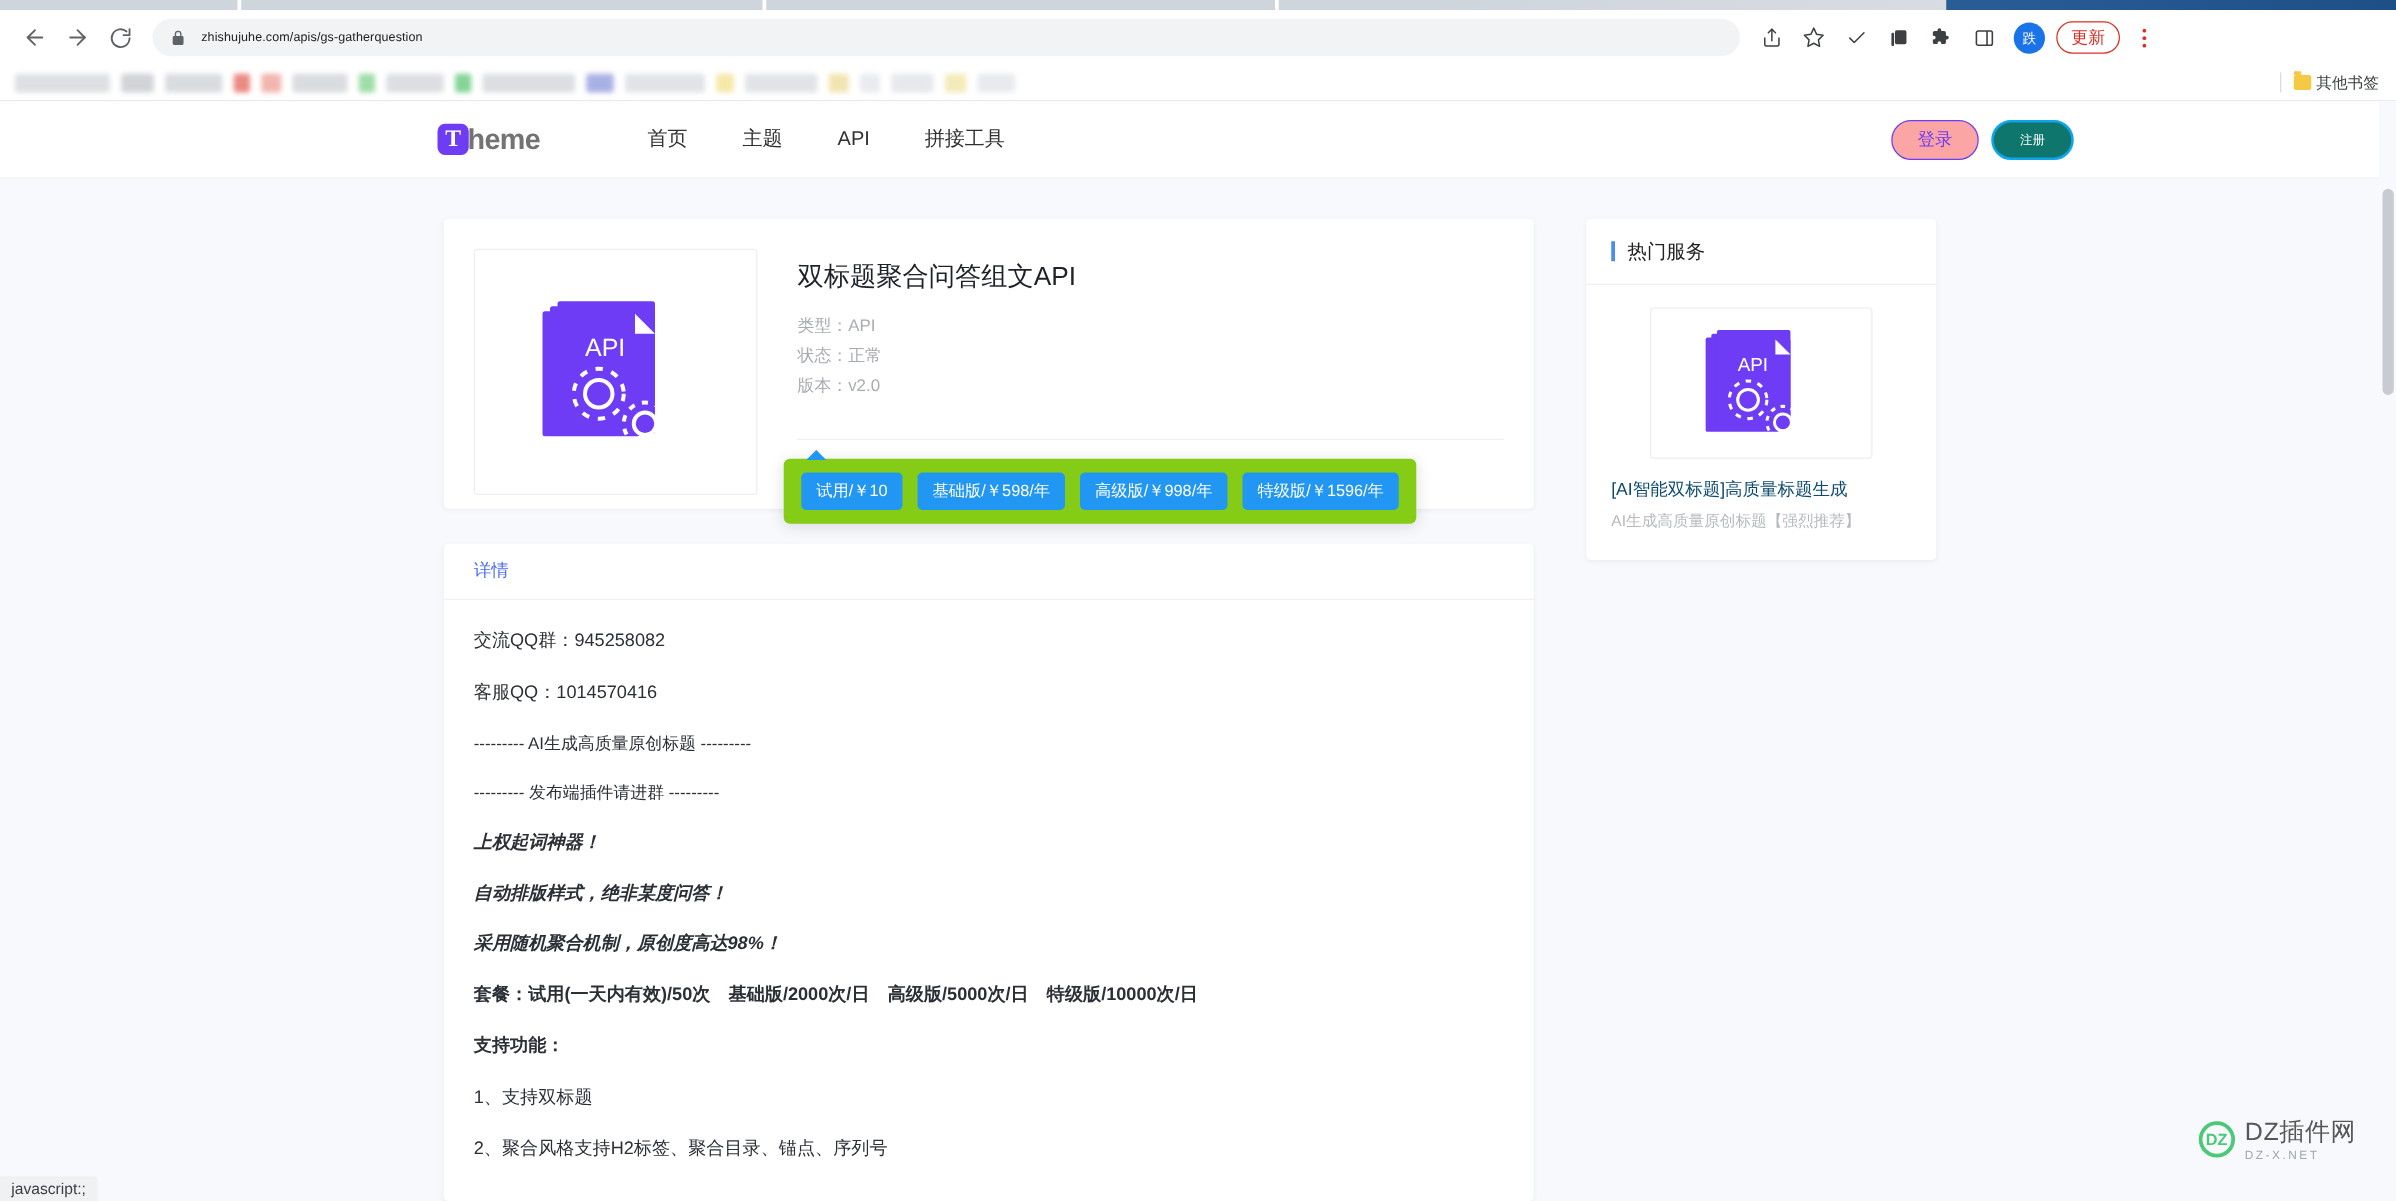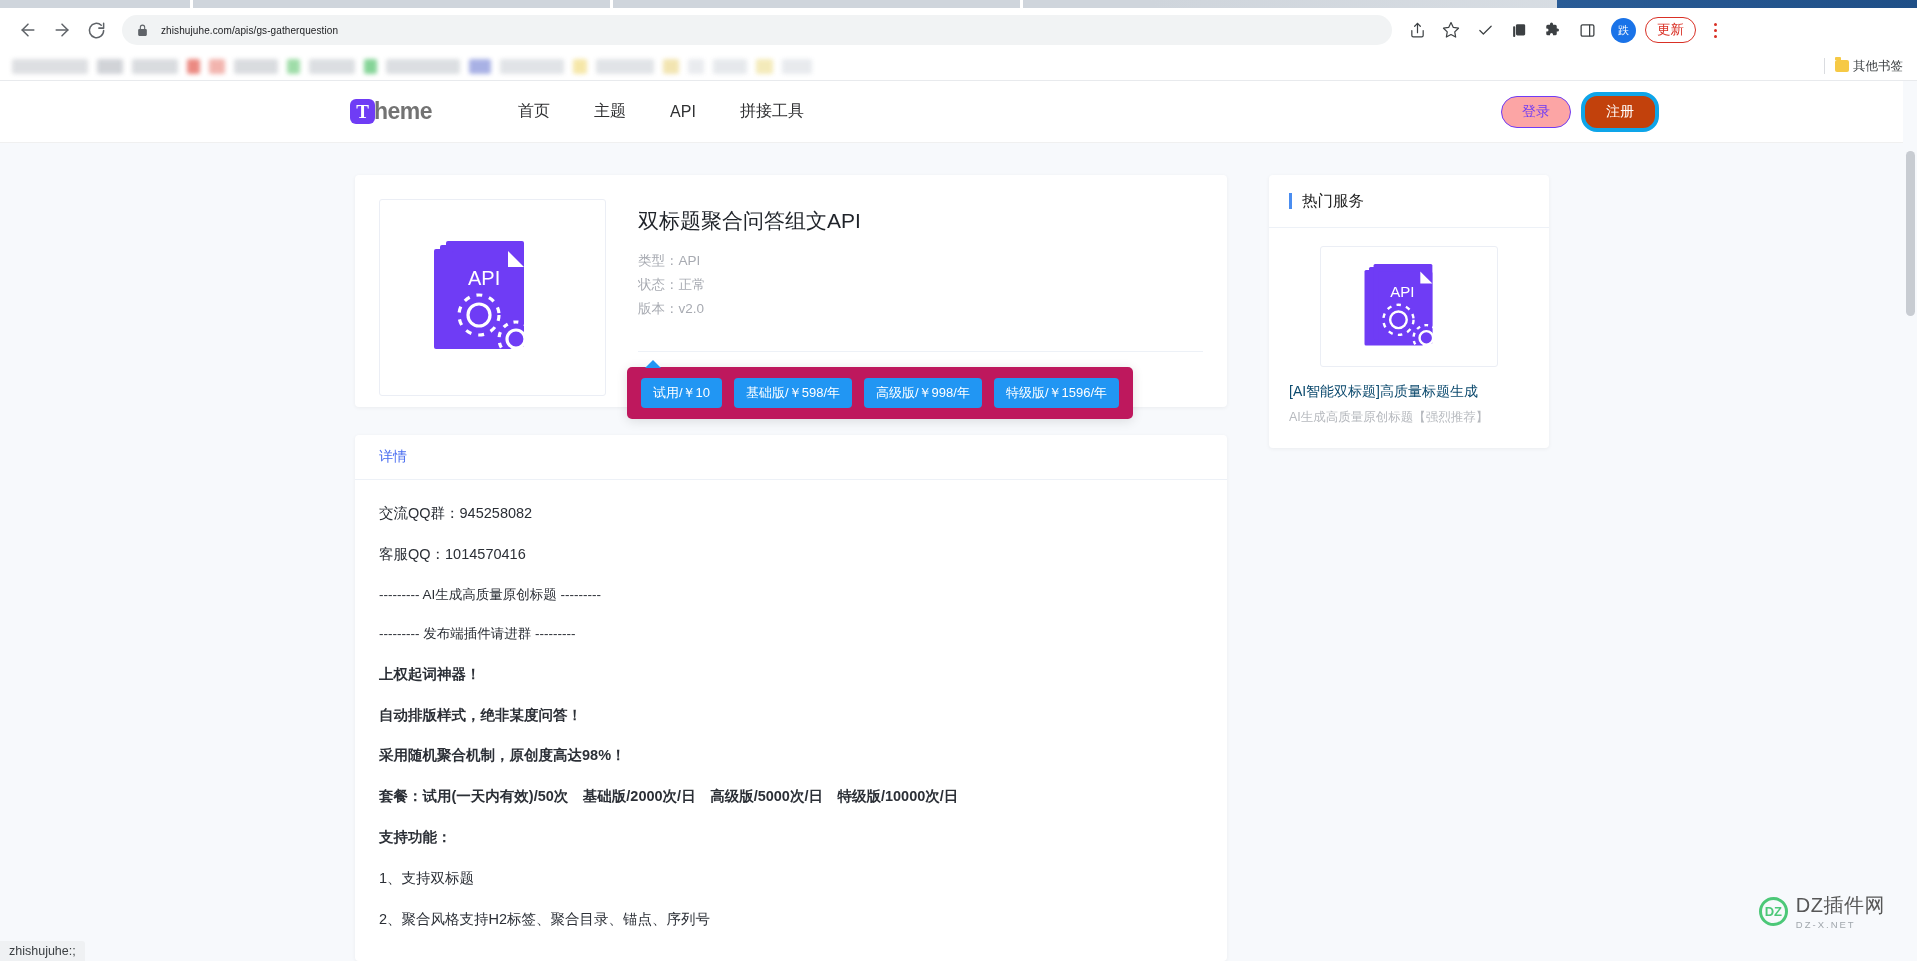--- a/index.html
+++ b/index.html
@@ -151,22 +151,22 @@
   }
   .mainnav { display: flex; align-items: center; gap: 44px; margin-left: 86px; }
   .mainnav a { font-size: 16px; color: #303133; text-decoration: none; }
 
   .auth { position: absolute; right: 258px; display: flex; align-items: center; gap: 10px; }
   .btn-login {
     border: 1px solid #6f3cf5; color: #6f3cf5; background: #fca5a5;
     border-radius: 16px; padding: 6px 20px; font-size: 14px;
   }
   .btn-register {
-    border: 4px solid #0ea5e9; background: #c2410c; color: #fff;
-    border-radius: 16px; padding: 7px 21px; font-size: 14px;
+    border: 2px solid #0ea5e9; background: #0f766e; color: #fff;
+    border-radius: 16px; padding: 7px 21px; font-size: 10px;
   }
 
   .content {
     display: flex;
     padding: 32px 0 0 355px;
     gap: 42px;
     align-items: flex-start;
   }
   .col-main { width: 872px; }
   .col-side { width: 280px; }
@@ -201,21 +201,21 @@
     color: #ffffff;
     font-size: 14px;
     border-radius: 5px;
     padding: 8px 14px;
   }
 
   .pkg-popover {
     position: absolute;
     left: 272px;
     top: 192px;
-    background: #be185d;
+    background: #84cc16;
     border-radius: 5px;
     box-shadow: 0 2px 12px rgba(0,0,0,0.12);
     padding: 11px 14px;
     display: flex;
     gap: 12px;
     z-index: 6;
   }
   .pkg-popover:before {
     content: "";
     position: absolute;
@@ -238,21 +238,21 @@
   .detail-tabs {
     height: 45px;
     display: flex; align-items: center;
     padding: 0 24px;
     border-bottom: 1px solid #edf1f7;
   }
   .tab-active { font-size: 14px; color: #4a6df0; }
   .detail-body { padding: 24px 24px 10px 24px; }
   .detail-body p { margin: 0 0 22px 0; font-size: 14.5px; color: #2b2f36; line-height: 1.3; }
   .red { color: #ff0000; }
-  .red-bold { color: #ff0000; font-weight: bold; font-size: 15.5px; }
+  .red-bold { color: #ff0000; font-weight: bold; font-size: 15.5px; font-style: italic; }
   .strong { font-weight: bold; }
 
   
   .side-head {
     height: 53px;
     display: flex; align-items: center;
     padding: 0 20px;
     border-bottom: 1px solid #edf1f7;
   }
   .side-bar-mark { width: 3px; height: 16px; background: #4a8df0; margin-right: 10px; }
@@ -539,14 +539,14 @@
   </div>
 
   <div class="watermark">
     <div class="wm-ring">DZ</div>
     <div>
       <div class="wm-main">DZ插件网</div>
       <div class="wm-sub">DZ-X.NET</div>
     </div>
   </div>
 
-  <div class="statusbar">zhishujuhe:;</div>
+  <div class="statusbar">javascript:;</div>
 </div>
 
 </body></html>

